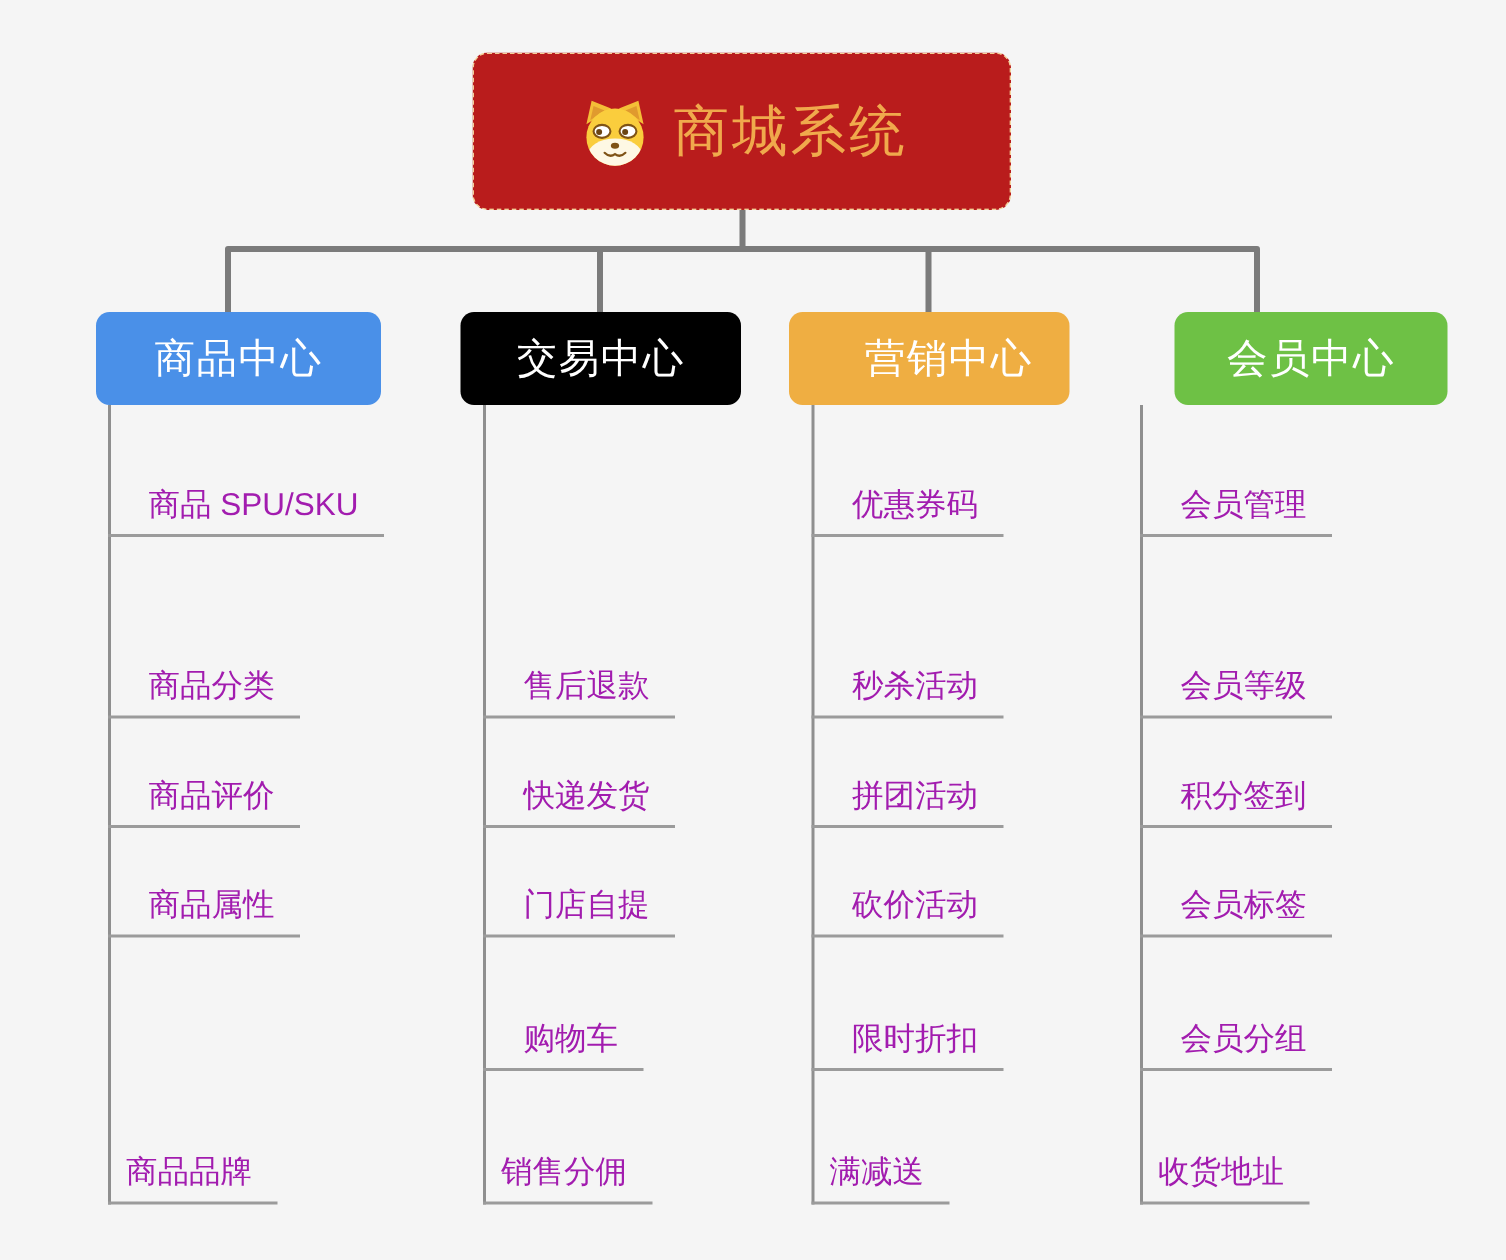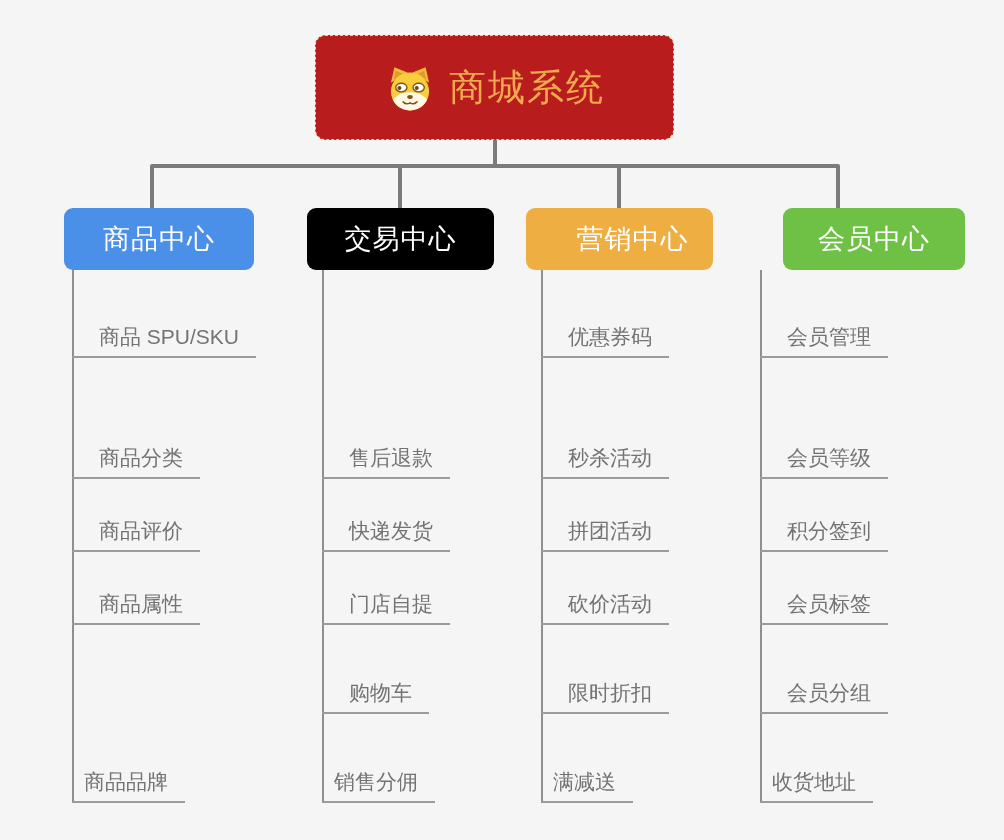--- a/index.html
+++ b/index.html
@@ -37,21 +37,21 @@
     content:""; position:absolute; left:0; top:0; bottom:0; width:2px;
     background:#8f8f8f;
   }
   .col-1 { left:72px; }
   .col-2 { left:322px; }
   .col-3 { left:541px; }
   .col-4 { left:760px; }
 
   .item {
     position:absolute; left:0; white-space:nowrap;
-    font-size:21px; line-height:34px; color:#737373;
+    font-size:21px; line-height:34px; color:#a21caf;
     padding:0 17px 2px 27px;
     border-bottom:2px solid #9b9b9b;
     cursor:pointer;
   }
   .row-0 { top:50px; }
   .row-1 { top:139px;margin-top:32px; }
   .row-2 { top:228px;margin-top:16px; }
   .row-3 { top:317px; }
   .row-4 { top:406px; }
   .row-5 { top:495px;padding-left:12px; }

